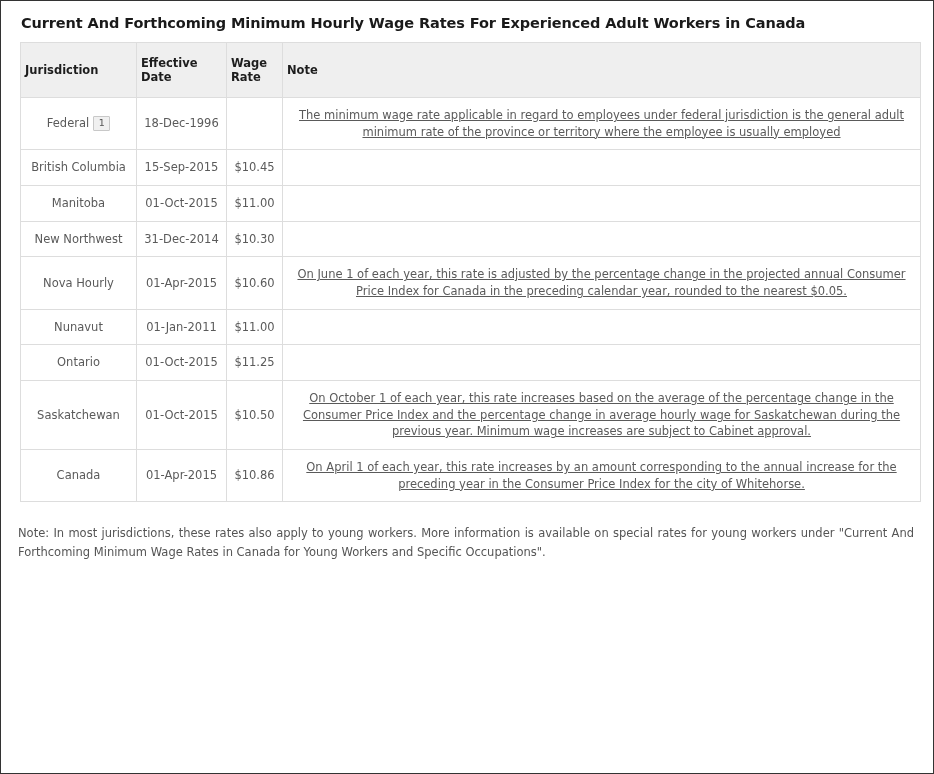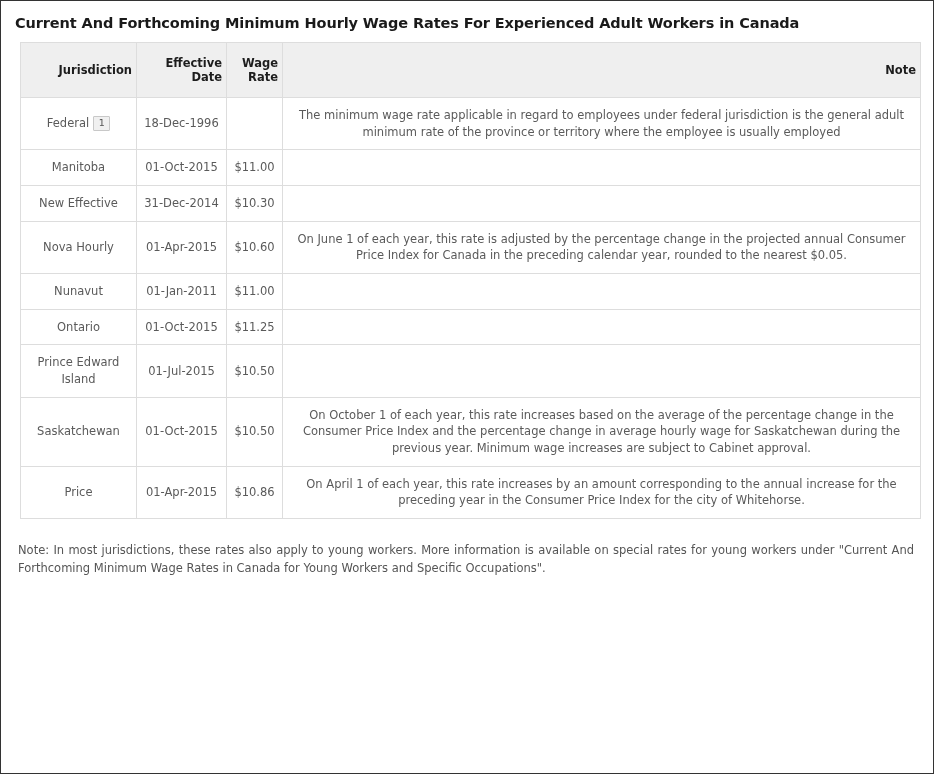--- a/index.html
+++ b/index.html
@@ -19,57 +19,58 @@
     height: 774px;
     border: 1px solid #333333;
     background: #ffffff;
     padding: 10px 14px 0 14px;
   }
   .doc-title {
     font-size: 14.5px;
     font-weight: bold;
     color: #1a1a1a;
     letter-spacing: -0.1px;
-    margin: 4px 0 11px 0;
+    margin: 4px 0 11px 6px;
   }
   table.wage-table {
     border-collapse: collapse;
     width: 900px;
     margin-left: 5px;
     table-layout: fixed;
   }
   table.wage-table th,
   table.wage-table td {
     border: 1px solid #dddddd;
     vertical-align: middle;
   }
   table.wage-table thead th {
     background: #efefef;
     color: #1d1d1d;
     font-size: 11.5px;
     font-weight: bold;
-    text-align: right;
+    text-align: left;
     padding: 8px 4px;
     height: 38px;
   }
   col.c-jur   { width: 116px; }
   col.c-date  { width: 90px; }
   col.c-rate  { width: 56px; }
   col.c-note  { width: 638px; }
 
   table.wage-table tbody td {
     color: #5a5a5a;
     font-size: 11.5px;
     text-align: center;
     padding: 9px 6px;
     line-height: 1.45;
   }
   td.note-cell {
     padding: 9px 16px;
     line-height: 1.5;
+    text-decoration: underline;
   }
   .fn-badge {
     display: inline-block;
     min-width: 9px;
     padding: 0px 3px 1px 3px;
     margin-left: 4px;
     border: 1px solid #c8c8c8;
     background: #f0f0f0;
     color: #555555;
     font-size: 9.5px;
@@ -109,27 +110,33 @@
       </tr>
     </thead>
     <tbody id="table-body">
         <tr>
           <td><span>Federal</span><span class="fn-badge">1</span></td>
           <td>18-Dec-1996</td>
           <td></td>
           <td class="note-cell">The minimum wage rate applicable in regard to employees under federal jurisdiction is the general adult minimum rate of the province or territory where the employee is usually employed</td>
         </tr>
         <tr>
+          <td><span>British Columbia</span></td>
+          <td>15-Sep-2015</td>
+          <td>$10.45</td>
+          <td class="note-cell"></td>
+        </tr>
+        <tr>
           <td><span>Manitoba</span></td>
           <td>01-Oct-2015</td>
           <td>$11.00</td>
           <td class="note-cell"></td>
         </tr>
         <tr>
-          <td><span>New Effective</span></td>
+          <td><span>New Northwest</span></td>
           <td>31-Dec-2014</td>
           <td>$10.30</td>
           <td class="note-cell"></td>
         </tr>
         <tr>
           <td><span>Nova Hourly</span></td>
           <td>01-Apr-2015</td>
           <td>$10.60</td>
           <td class="note-cell">On June 1 of each year, this rate is adjusted by the percentage change in the projected annual Consumer Price Index for Canada in the preceding calendar year, rounded to the nearest $0.05.</td>
         </tr>
@@ -139,33 +146,27 @@
           <td>$11.00</td>
           <td class="note-cell"></td>
         </tr>
         <tr>
           <td><span>Ontario</span></td>
           <td>01-Oct-2015</td>
           <td>$11.25</td>
           <td class="note-cell"></td>
         </tr>
         <tr>
-          <td><span>Prince Edward Island</span></td>
-          <td>01-Jul-2015</td>
-          <td>$10.50</td>
-          <td class="note-cell"></td>
-        </tr>
-        <tr>
           <td><span>Saskatchewan</span></td>
           <td>01-Oct-2015</td>
           <td>$10.50</td>
           <td class="note-cell">On October 1 of each year, this rate increases based on the average of the percentage change in the Consumer Price Index and the percentage change in average hourly wage for Saskatchewan during the previous year. Minimum wage increases are subject to Cabinet approval.</td>
         </tr>
         <tr>
-          <td><span>Price</span></td>
+          <td><span>Canada</span></td>
           <td>01-Apr-2015</td>
           <td>$10.86</td>
           <td class="note-cell">On April 1 of each year, this rate increases by an amount corresponding to the annual increase for the preceding year in the Consumer Price Index for the city of Whitehorse.</td>
         </tr>
       </tbody>
   </table>
 
   <div class="bottom-note">Note: In most jurisdictions, these rates also apply to young workers. More information is available on special rates for young workers under "Current And Forthcoming Minimum Wage Rates in Canada for Young Workers and Specific Occupations".</div>
 
 </div>

